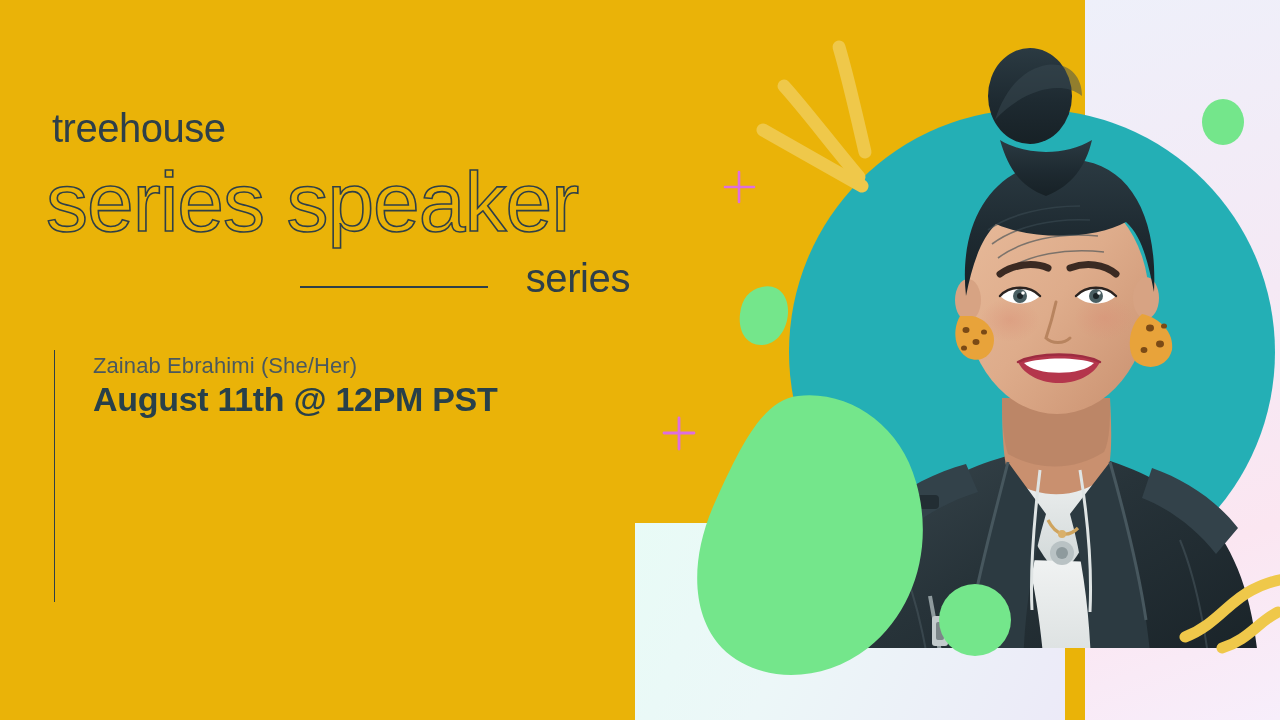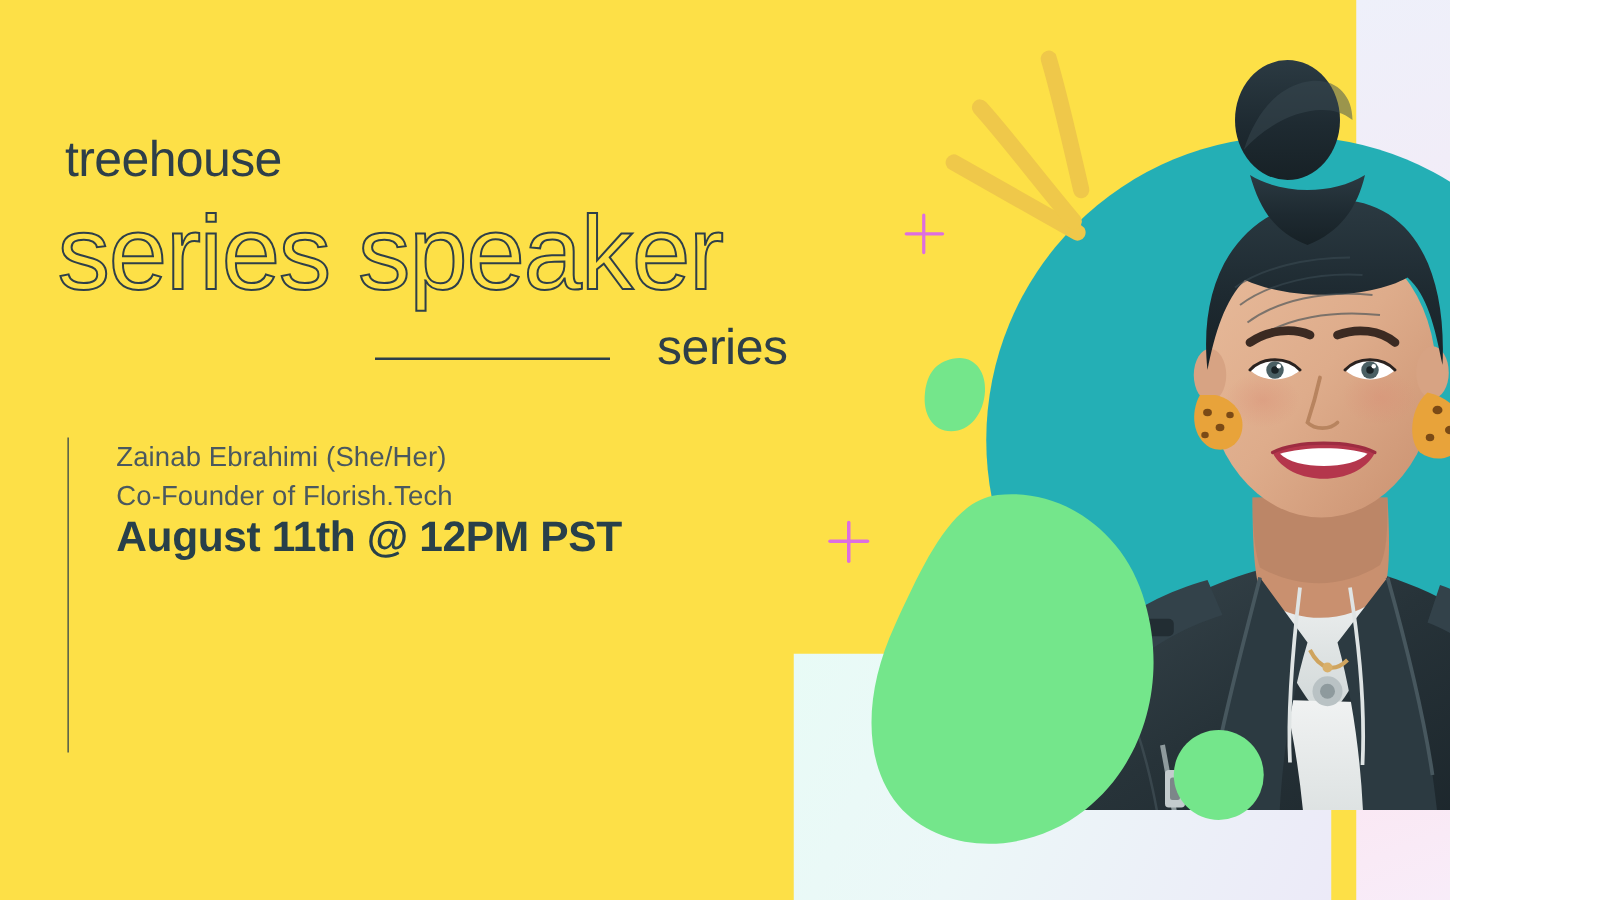--- a/index.html
+++ b/index.html
@@ -5,22 +5,22 @@
 <style>
   * { margin:0; padding:0; box-sizing:border-box; }
   html,body{ background:#ffffff; }
   body{
     width:1280px; height:720px;
     font-family:"Liberation Sans", sans-serif;
     overflow:hidden; position:relative;
   }
   .stage{
     position:absolute; inset:0;
-    width:1160px; height:720px;
-    background:#fde047;
+    width:1280px; height:720px;
+    background:#eab308;
     overflow:hidden;
   }
 
   
   .panel-right{
     position:absolute; left:1085px; top:0; width:195px; height:720px;
     background:linear-gradient(160deg,#eef0fa 0%,#f5e9f5 45%,#fbe6f1 75%,#f7eefb 100%);
   }
   .panel-bottom{
     position:absolute; left:635px; top:523px; width:430px; height:197px;
@@ -291,18 +291,17 @@
 
     <div class="hero-outline">series speaker</div>
 
     <div class="series-row">
       <span class="series-rule"></span>
       <span class="series-word">series</span>
     </div>
 
     <div class="detail-block">
       <div class="speaker-name">Zainab Ebrahimi (She/Her)</div>
-      <div class="speaker-role">Co-Founder of Florish.Tech</div>
       <div class="event-when">August 11th @ 12PM PST</div>
     </div>
   </div>
 
 </div>
 
 </body></html>

